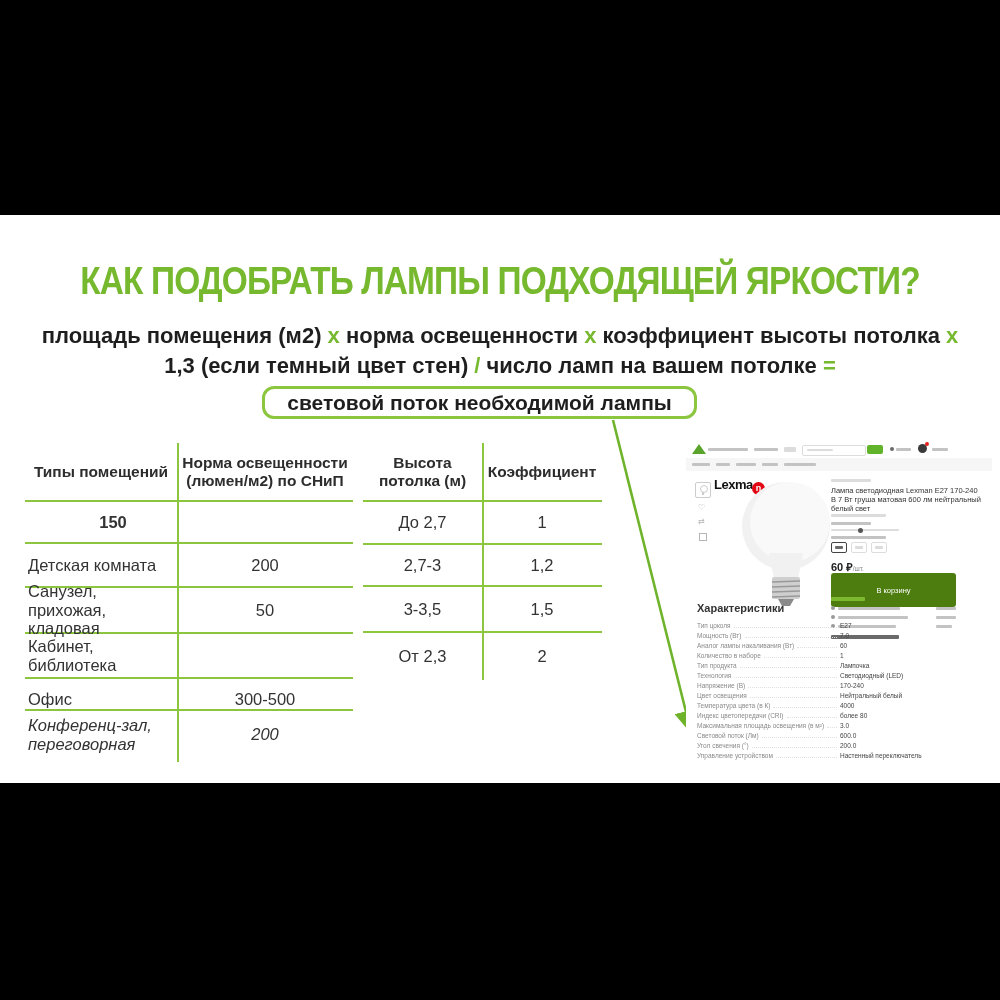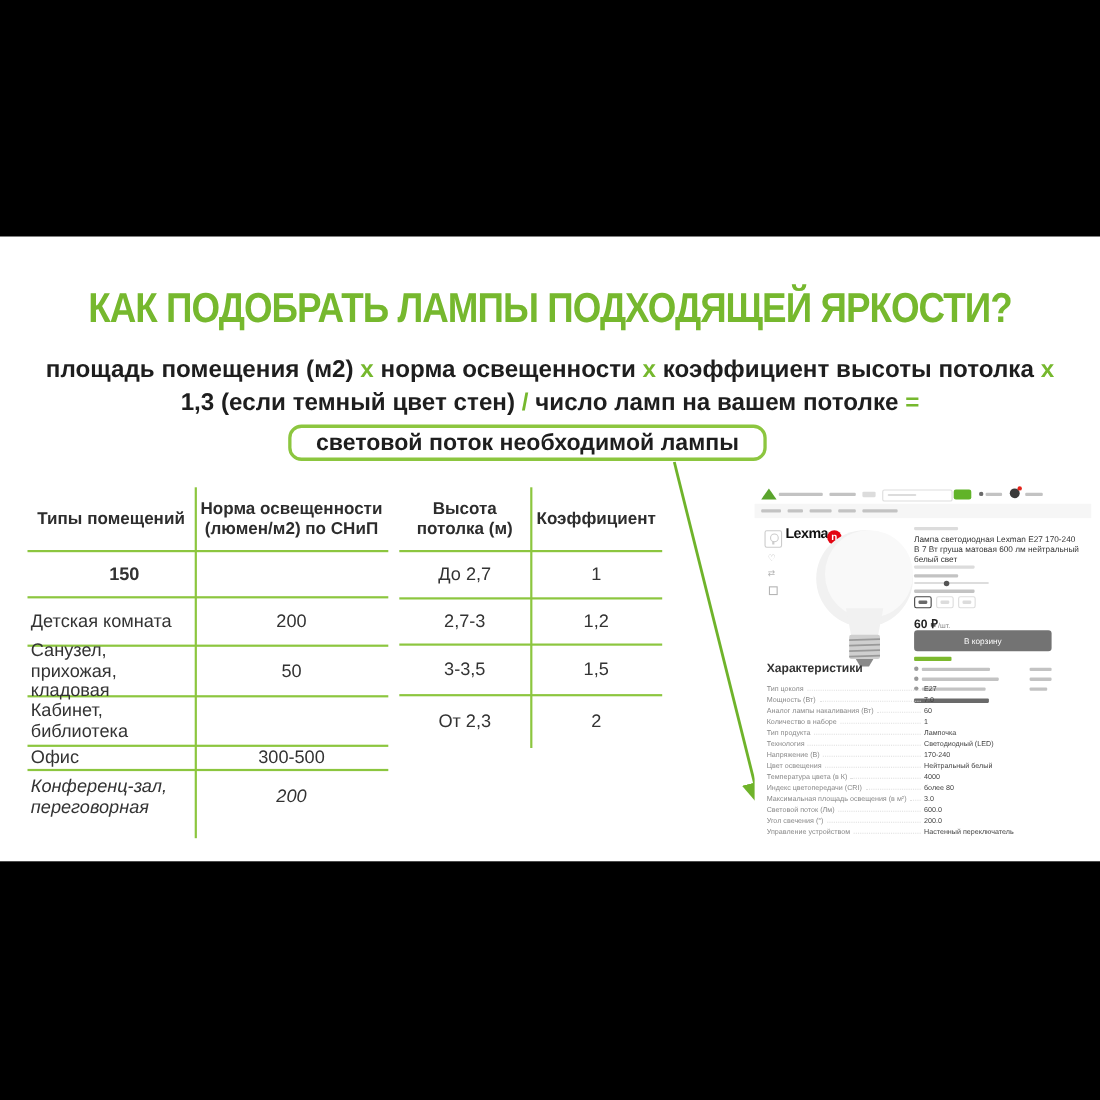--- a/index.html
+++ b/index.html
@@ -57,21 +57,21 @@
   .brand{position:absolute;font-size:13px;font-weight:bold;color:#111;letter-spacing:-.5px;}
   .brand .ncirc{display:inline-block;width:13px;height:13px;border-radius:50%;
      background:#e30613;color:#fff;font-size:9px;line-height:13px;text-align:center;
      vertical-align:-2px;margin-left:-1px;}
   .ptitle{position:absolute;font-size:7.5px;line-height:1.2;color:#333;}
   .optbox{position:absolute;width:16px;height:11px;border:1px solid #ddd;border-radius:2px;
      box-sizing:border-box;display:flex;align-items:center;justify-content:center;}
   .optbox.sel{border:1.3px solid #444;}
   .price{position:absolute;font-size:11px;font-weight:bold;color:#222;}
   .price .unit{font-size:6.5px;font-weight:normal;color:#888;}
-  .cartbtn{position:absolute;width:125px;height:19px;background:#737373;border-radius:3px;
+  .cartbtn{position:absolute;width:125px;height:34px;background:#4d7c0f;border-radius:3px;
      color:#fff;font-size:7.5px;display:flex;align-items:center;justify-content:center;}
   .chead{position:absolute;font-size:11px;font-weight:bold;color:#333;}
   .chars{position:absolute;left:11px;top:181px;width:286px;}
   .crow{display:flex;align-items:baseline;height:10px;}
   .cname{font-size:6.5px;color:#8a8a8a;white-space:nowrap;}
   .cdots{flex:1;border-bottom:1px dotted #e0e0e0;margin:0 3px;height:5px;}
   .cval{width:143px;flex-shrink:0;font-size:6.5px;color:#444;white-space:nowrap;}
   .info-dot{position:absolute;width:4px;height:4px;border-radius:50%;background:#9a9a9a;}
   .slider-track{position:absolute;height:2px;background:#ddd;border-radius:1px;}
   .slider-knob{position:absolute;width:5px;height:5px;border-radius:50%;background:#555;}
@@ -113,21 +113,21 @@
     <div class="cell left" style="width:152px;">Детская комната</div>
     <div class="cell center" style="width:176px;">200</div>
   </div>
   <div class="trow" style="height:46px;">
     <div class="cell left" style="width:152px;">Санузел, прихожая, кладовая</div>
     <div class="cell center" style="width:176px;">50</div>
   </div>
   <div class="trow" style="height:45px;">
     <div class="cell left" style="width:152px;">Кабинет, библиотека</div>
   </div>
-  <div class="trow" style="height:22px;">
+  <div class="trow" style="height:22px;margin-top:10px;">
     <div class="cell left" style="width:152px;">Офис</div>
     <div class="cell center" style="width:176px;">300-500</div>
   </div>
   <div class="trow last" style="height:47px;font-style:italic;">
     <div class="cell left" style="width:152px;">Конференц-зал, переговорная</div>
     <div class="cell center" style="width:176px;">200</div>
   </div>
 </div>
 
 <div class="gtable" style="left:363px;top:443px;width:239px;">

